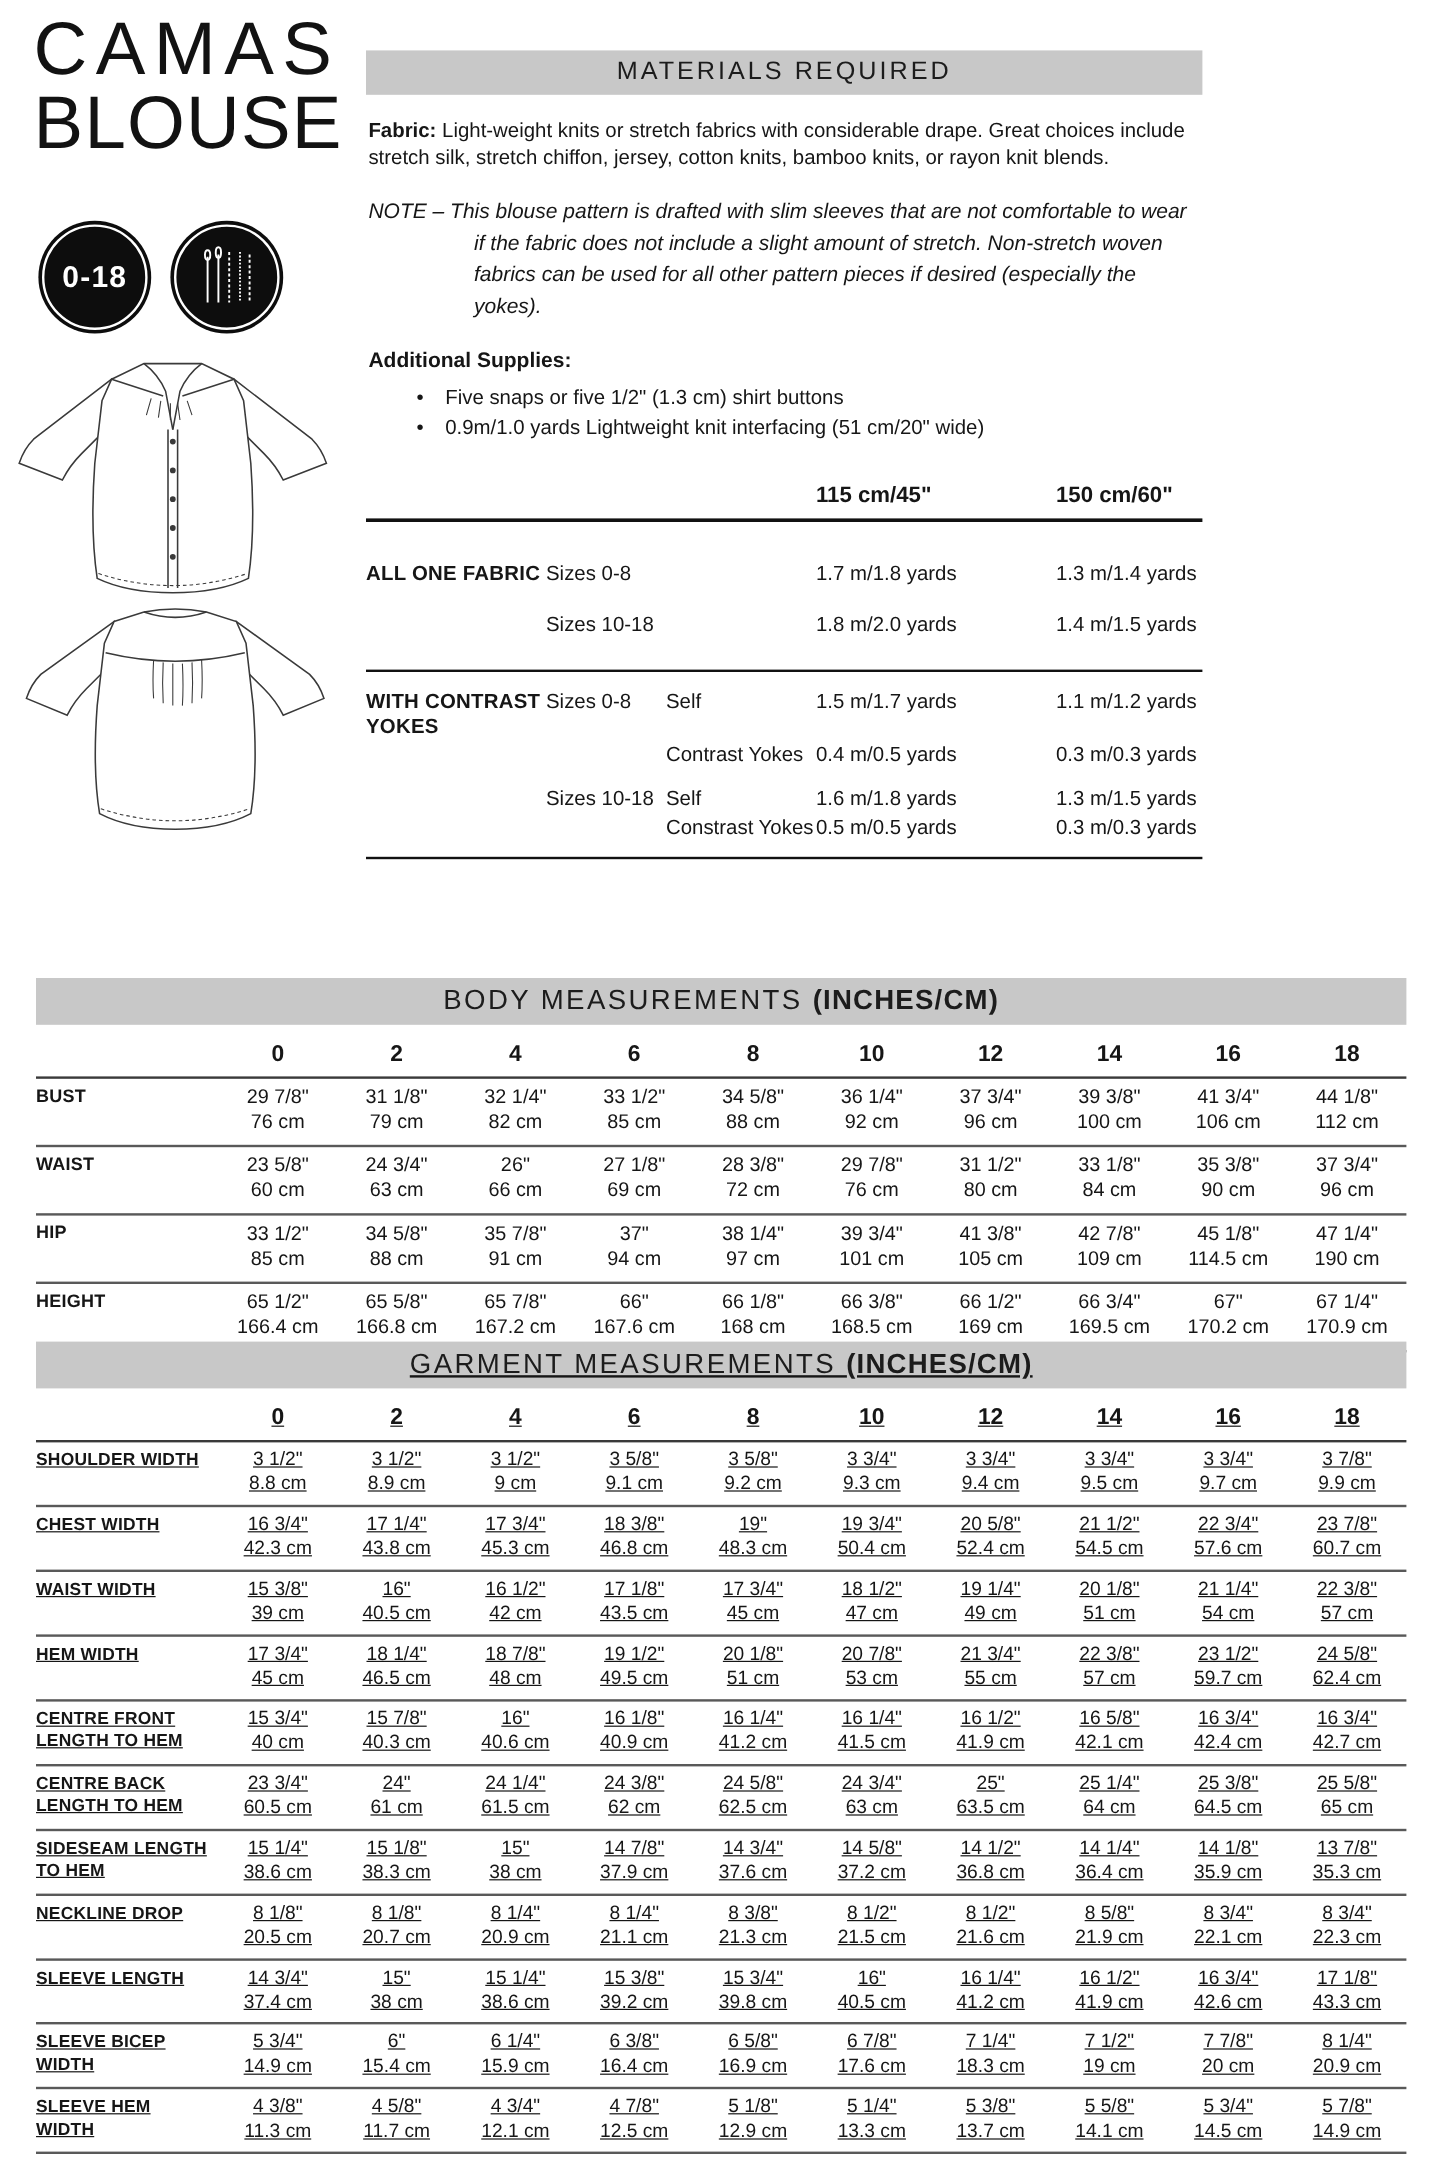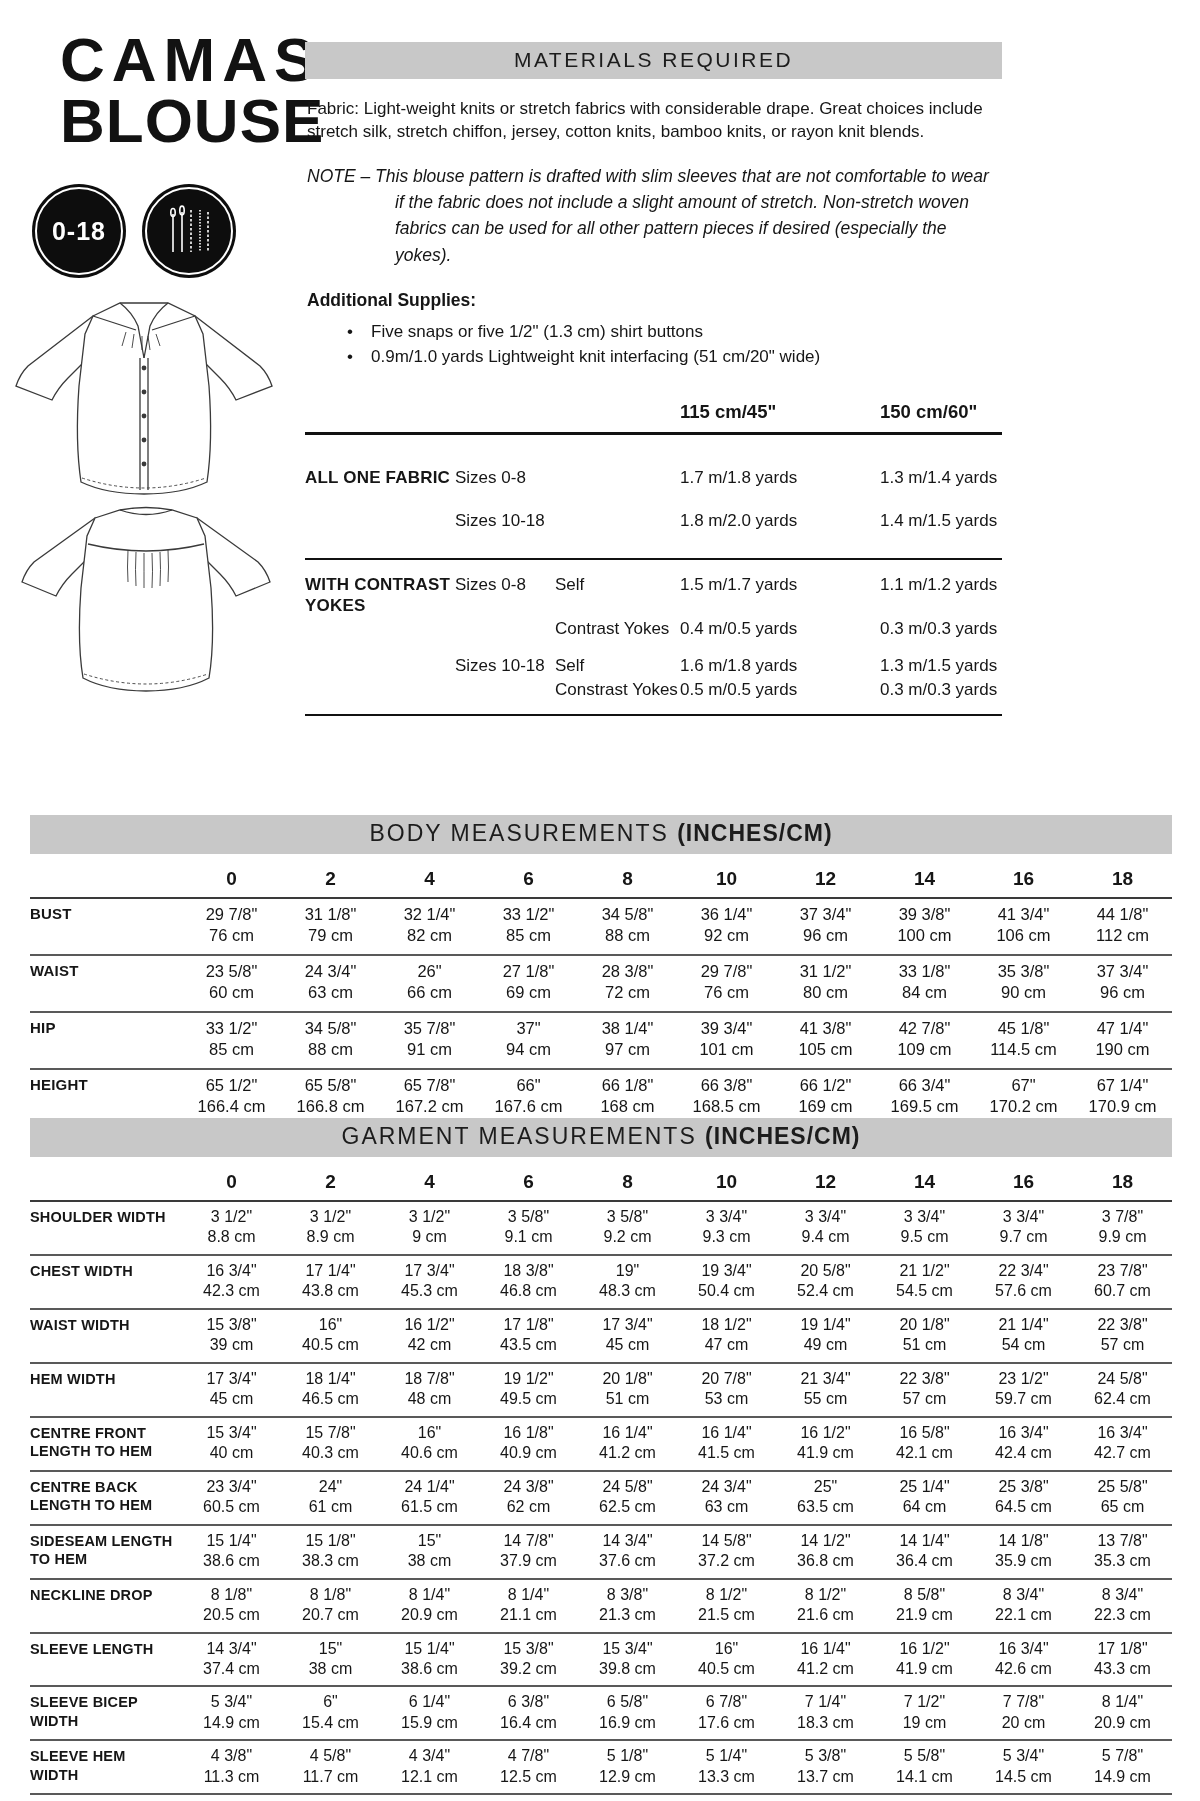--- a/index.html
+++ b/index.html
@@ -6,21 +6,21 @@
   .page{
     position:relative;
     width:1200px;height:1801px;
     background:#ffffff;
     color:#161616;
     font-family:"Liberation Sans", sans-serif;
     overflow:hidden;
   }
 
   
-  .brand{position:absolute;left:28px;top:30px;line-height:.98;font-weight:700;color:#121212;margin-left:32px;}
+  .brand{position:absolute;left:28px;top:12px;line-height:.98;font-weight:400;color:#121212;}
   .brand .t1{font-size:62px;letter-spacing:7px;}
   .brand .t2{font-size:62px;letter-spacing:1px;}
 
   .badges{position:absolute;left:32px;top:184px;display:flex;gap:16px;}
   .badge{
     position:relative;width:94px;height:94px;border-radius:50%;
     background:#0d0d0d;display:flex;align-items:center;justify-content:center;
   }
   .badge::after{
     content:"";position:absolute;inset:3px;border-radius:50%;
@@ -35,21 +35,21 @@
   
   .materials{position:absolute;left:305px;top:42px;width:697px;}
   .sec-bar{
     background:#c8c8c8;color:#1c1c1c;
     font-size:21px;letter-spacing:2.5px;
     padding:6px 12px 7px 12px;
     text-align:center;
   }
   .materials .sec-bar{margin-bottom:18px;}
   .para{font-size:17px;line-height:1.38;margin:0 0 0 2px;}
-  .para b{font-weight:normal;}
+  .para b{font-weight:bold;}
   .note{
     font-style:italic;font-size:17.5px;line-height:1.5;
     margin:19px 0 0 2px;padding-left:88px;text-indent:-88px;
   }
   .supplies-h{font-weight:bold;font-size:17.5px;margin:22px 0 8px 2px;}
   .bullets{margin:0;padding:0;list-style:none;}
   .bullets li{
     font-size:17px;line-height:1.5;padding-left:66px;position:relative;
   }
   .bullets li::before{
@@ -67,21 +67,21 @@
   .yr1{padding-top:32px;}
   .yr1 > div{padding-bottom:22px;}
   .yr2 > div{padding-bottom:2px;}
   .ygap{height:26px;}
   .ypair-gap{height:14px;}
   .ybottom{margin-top:12px;}
 
   
   .msection{position:absolute;left:30px;width:1142px;}
   .body-sec{top:815px;}
-  .garment-sec{top:1118px;}
+  .garment-sec{top:1118px;text-decoration:underline;}
   .msection .sec-bar{font-size:23px;letter-spacing:2px;padding:5px 12px 7px 12px;}
   .sec-bar .bold{font-weight:bold;letter-spacing:1px;}
 
   .mtable{margin-top:12px;}
   .mrow{display:grid;grid-template-columns:152px repeat(10,1fr);border-bottom:2px solid #595959;}
   .mhead{border-bottom:2px solid #3a3a3a;}
   .msize{font-weight:bold;font-size:19px;text-align:center;padding:2px 0 7px 0;}
   .mlabel{
     font-weight:bold;font-size:15px;line-height:1.25;letter-spacing:.2px;
     padding:6px 4px 4px 0;text-transform:uppercase;

